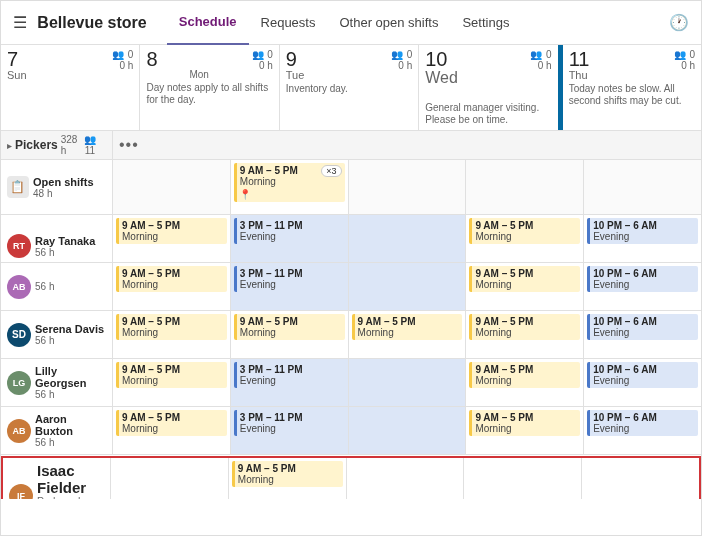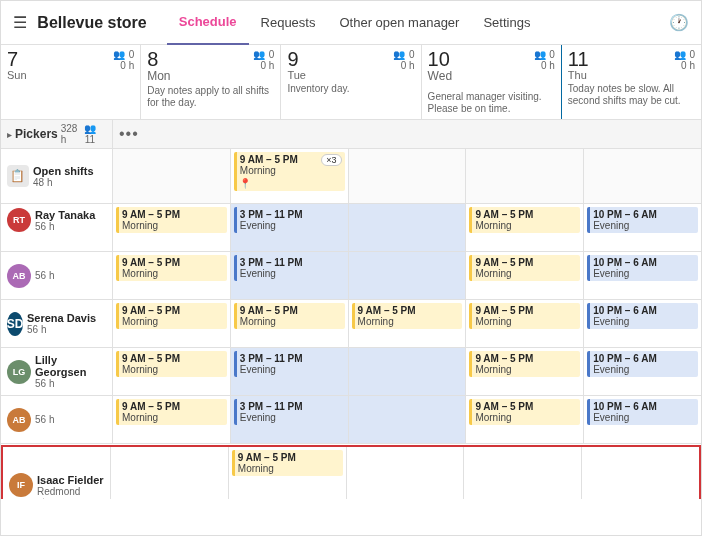--- a/index.html
+++ b/index.html
@@ -7,23 +7,23 @@
   </style>
 </head>
 <body>
 
 <div style="width:702px;height:536px;overflow:hidden;border:1px solid #ddd;">
 
   <div style="display:flex;align-items:center;padding:0 12px;background:#fff;border-bottom:1px solid #e0e0e0;height:44px;">
     <span style="font-size:16px;color:#444;margin-right:10px;cursor:pointer;">☰</span>
     <span style="font-size:16px;font-weight:600;color:#252525;margin-right:20px;">Bellevue store</span>
     <nav style="display:flex;gap:0;align-items:center;height:44px;">
-      <span style="padding:20px 12px;font-size:13px;color:#ec4899;font-weight:600;border-bottom:2px solid #6264a7;height:44px;display:flex;align-items:center;cursor:pointer;">Schedule</span>
+      <span style="padding:20px 12px;font-size:13px;color:#701a75;font-weight:600;border-bottom:2px solid #6264a7;height:44px;display:flex;align-items:center;cursor:pointer;">Schedule</span>
       <span style="padding:18px 12px;font-size:13px;color:#444;height:44px;display:flex;align-items:center;cursor:pointer;">Requests</span>
-      <span style="padding:4px 12px;font-size:13px;color:#444;height:44px;display:flex;align-items:center;cursor:pointer;">Other open manager</span>
+      <span style="padding:4px 12px;font-size:13px;color:#444;height:44px;display:flex;align-items:center;cursor:pointer;">Other open shifts</span>
       <span style="padding:4px 12px;font-size:13px;color:#444;height:44px;display:flex;align-items:center;cursor:pointer;">Settings</span>
     </nav>
     <div style="margin-left:auto;">
       <span style="font-size:16px;color:#666;cursor:pointer;">🕐</span>
     </div>
   </div>
 
 
   <div style="display:flex;flex-direction:column;height:calc(536px - 82px);overflow:hidden;">
 
@@ -40,21 +40,21 @@
             <div>👥 <span>0</span></div>
             <div>0 h</div>
           </div>
         </div>
       </div>
 
       <div style="flex:1;border-right:1px solid #e0e0e0;padding:4px 6px;min-height:58px;">
         <div style="display:flex;justify-content:space-between;align-items:flex-start;">
           <div>
             <div style="font-size:20px;font-weight:300;color:#252525;line-height:1;">8</div>
-            <div style="font-size:12px;color:#666;">Mon</div>
+            <div style="font-size:10px;color:#666;margin-left:43px;">Mon</div>
           </div>
           <div style="font-size:10px;color:#666;text-align:right;">
             <div>👥 <span>0</span></div>
             <div>0 h</div>
           </div>
         </div>
         <div style="font-size:10px;color:#666;margin-top:2px;line-height:1.2;">Day notes apply to all shifts for the day.</div>
       </div>
 
       <div style="flex:1;border-right:1px solid #e0e0e0;padding:4px 6px;min-height:58px;">
@@ -64,32 +64,32 @@
             <div style="font-size:11px;color:#666;">Tue</div>
           </div>
           <div style="font-size:10px;color:#666;text-align:right;">
             <div>👥 <span>0</span></div>
             <div>0 h</div>
           </div>
         </div>
         <div style="font-size:10px;color:#666;margin-top:2px;line-height:1.2;">Inventory day.</div>
       </div>
 
-      <div style="flex:1;border-right:1px solid #0369a1;padding:4px 6px;min-height:58px;">
+      <div style="flex:1;border-right:5px solid #0369a1;padding:4px 6px;min-height:58px;">
         <div style="display:flex;justify-content:space-between;align-items:flex-start;">
           <div>
             <div style="font-size:20px;font-weight:300;color:#252525;line-height:1;">10</div>
-            <div style="font-size:12px;color:#666;">Wed</div>
-          </div>
-          <div style="font-size:10px;color:#666;text-align:right;">
-            <div>👥 <span>0</span></div>
-            <div>0 h</div>
-          </div>
-        </div>
-        <div style="font-size:10px;color:#666;margin-top:8px;line-height:1.2;">General manager visiting. Please be on time.</div>
+            <div style="font-size:16px;color:#666;">Wed</div>
+          </div>
+          <div style="font-size:10px;color:#666;text-align:right;">
+            <div>👥 <span>0</span></div>
+            <div>0 h</div>
+          </div>
+        </div>
+        <div style="font-size:10px;color:#666;margin-top:15px;line-height:1.2;">General manager visiting. Please be on time.</div>
       </div>
 
       <div style="flex:1;border-right:none;padding:4px 6px;min-height:58px;">
         <div style="display:flex;justify-content:space-between;align-items:flex-start;">
           <div>
             <div style="font-size:20px;font-weight:300;color:#252525;line-height:1;">11</div>
             <div style="font-size:11px;color:#666;">Thu</div>
           </div>
           <div style="font-size:10px;color:#666;text-align:right;">
             <div>👥 <span>0</span></div>
@@ -141,21 +141,21 @@
         </div>
 
         <div style="flex:1;border-right:1px solid #e0e0e0;padding:3px 3px;min-height:54px;background:#fafafa;cursor:pointer;"></div>
 
         <div style="flex:1;border-right:1px solid #e0e0e0;padding:3px 3px;min-height:54px;background:#fafafa;cursor:pointer;"></div>
 
         <div style="flex:1;border-right:none;padding:3px 3px;min-height:54px;background:#fafafa;cursor:pointer;"></div>
       </div>
 
       <div style="display:flex;border-bottom:1px solid #e0e0e0;min-height:48px;">
-        <div style="width:112px;flex-shrink:0;border-right:1px solid #e0e0e0;padding:4px 6px;display:flex;flex-direction:column;justify-content:flex-start;">
+        <div style="width:112px;flex-shrink:0;border-right:1px solid #e0e0e0;padding:4px 6px;display:flex;flex-direction:column;justify-content:flex-end;">
           <div style="display:flex;align-items:center;gap:4px;">
             <div style="width:24px;height:24px;border-radius:50%;background:#ca3a3a;display:flex;align-items:center;justify-content:center;font-size:9px;font-weight:600;color:#fff;flex-shrink:0;">RT</div>
             <div>
               <div style="font-size:11px;font-weight:600;color:#252525;">Ray Tanaka</div>
               <div style="font-size:10px;color:#666;">56 h</div>
             </div>
           </div>
         </div>
         <div style="flex:1;border-right:1px solid #e0e0e0;padding:3px 3px;cursor:pointer;">
           <div style="background:#fff4ce;border-left:3px solid #f7c948;padding:2px 3px;border-radius:2px;">
@@ -216,21 +216,21 @@
           <div style="background:#dce6f7;border-left:3px solid #4a78c9;padding:2px 3px;border-radius:2px;">
             <div style="font-size:10px;font-weight:600;color:#252525;">10 PM – 6 AM</div>
             <div style="font-size:10px;color:#444;">Evening</div>
           </div>
         </div>
       </div>
 
       <div style="display:flex;border-bottom:1px solid #e0e0e0;min-height:48px;">
         <div style="width:112px;flex-shrink:0;border-right:1px solid #e0e0e0;padding:4px 6px;display:flex;flex-direction:column;justify-content:center;">
           <div style="display:flex;align-items:center;gap:4px;">
-            <div style="width:16px;height:24px;border-radius:50%;background:#0c4a6e;display:flex;align-items:center;justify-content:center;font-size:12px;font-weight:600;color:#fff;flex-shrink:0;">SD</div>
+            <div style="width:24px;height:24px;border-radius:50%;background:#0c4a6e;display:flex;align-items:center;justify-content:center;font-size:10px;font-weight:600;color:#fff;flex-shrink:0;">SD</div>
             <div>
               <div style="font-size:11px;font-weight:600;color:#252525;">Serena Davis</div>
               <div style="font-size:10px;color:#666;">56 h</div>
             </div>
           </div>
         </div>
         <div style="flex:1;border-right:1px solid #e0e0e0;padding:3px 3px;cursor:pointer;">
           <div style="background:#fff4ce;border-left:3px solid #f7c948;padding:2px 3px;border-radius:2px;">
             <div style="font-size:10px;font-weight:600;color:#252525;">9 AM – 5 PM</div>
             <div style="font-size:10px;color:#444;">Morning</div>
@@ -297,20 +297,21 @@
             <div style="font-size:10px;color:#444;">Evening</div>
           </div>
         </div>
       </div>
 
       <div style="display:flex;border-bottom:1px solid #e0e0e0;min-height:48px;">
         <div style="width:112px;flex-shrink:0;border-right:1px solid #e0e0e0;padding:4px 6px;display:flex;flex-direction:column;justify-content:center;">
           <div style="display:flex;align-items:center;gap:4px;">
             <div style="width:24px;height:24px;border-radius:50%;overflow:hidden;background:#c97a3a;display:flex;align-items:center;justify-content:center;font-size:9px;font-weight:600;color:#fff;flex-shrink:0;">AB</div>
             <div>
+              <div style="font-size:11px;font-weight:600;color:#252525;">Aaron Buxton</div>
               <div style="font-size:10px;color:#666;">56 h</div>
             </div>
           </div>
         </div>
         <div style="flex:1;border-right:1px solid #e0e0e0;padding:3px 3px;cursor:pointer;">
           <div style="background:#fff4ce;border-left:3px solid #f7c948;padding:2px 3px;border-radius:2px;">
             <div style="font-size:10px;font-weight:600;color:#252525;">9 AM – 5 PM</div>
             <div style="font-size:10px;color:#444;">Morning</div>
           </div>
         </div>
@@ -333,21 +334,21 @@
             <div style="font-size:10px;color:#444;">Evening</div>
           </div>
         </div>
       </div>
 
       <div style="display:flex;border:2px solid #d13438;min-height:50px;margin:1px 0;">
         <div style="width:108px;flex-shrink:0;border-right:1px solid #e0e0e0;padding:4px 6px;display:flex;flex-direction:column;justify-content:center;">
           <div style="display:flex;align-items:center;gap:4px;">
             <div style="width:24px;height:24px;border-radius:50%;background:#c97a3a;display:flex;align-items:center;justify-content:center;font-size:9px;font-weight:600;color:#fff;flex-shrink:0;">IF</div>
             <div>
-              <div style="font-size:11px;font-weight:600;color:#252525;margin-top:23px;">Isaac Fielder</div>
+              <div style="font-size:15px;font-weight:600;color:#252525;">Isaac Fielder</div>
               <div style="font-size:10px;color:#666;">Redmond store</div>
               <div style="font-size:10px;color:#666;">8 h</div>
             </div>
           </div>
         </div>
         <div style="flex:1;border-right:1px solid #e0e0e0;padding:3px 3px;cursor:pointer;"></div>
         <div style="flex:1;border-right:1px solid #e0e0e0;padding:3px 3px;cursor:pointer;">
           <div style="background:#fff4ce;border-left:3px solid #f7c948;padding:2px 3px;border-radius:2px;">
             <div style="font-size:10px;font-weight:600;color:#252525;">9 AM – 5 PM</div>
             <div style="font-size:10px;color:#444;">Morning</div>

